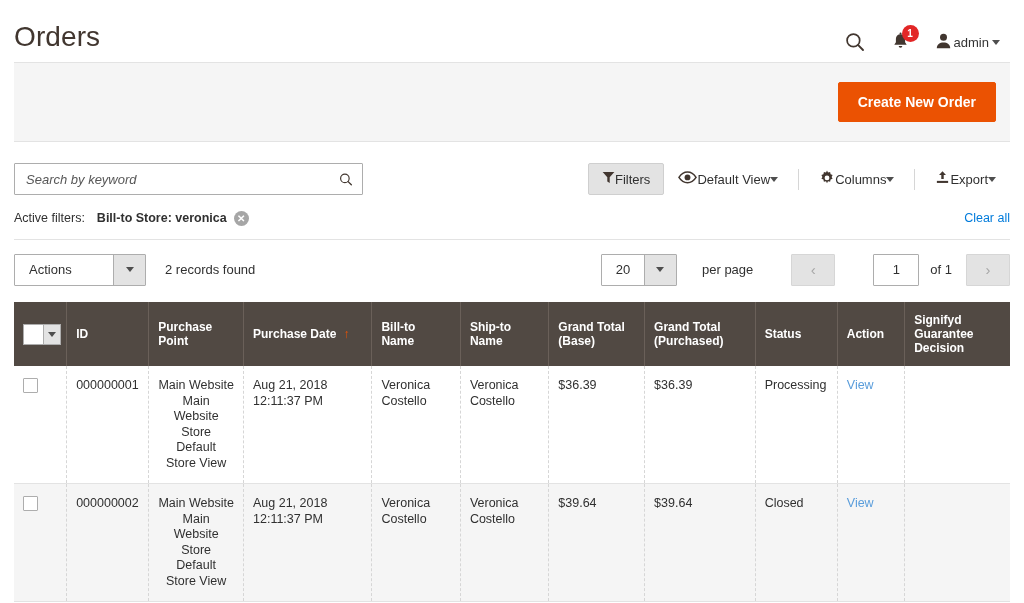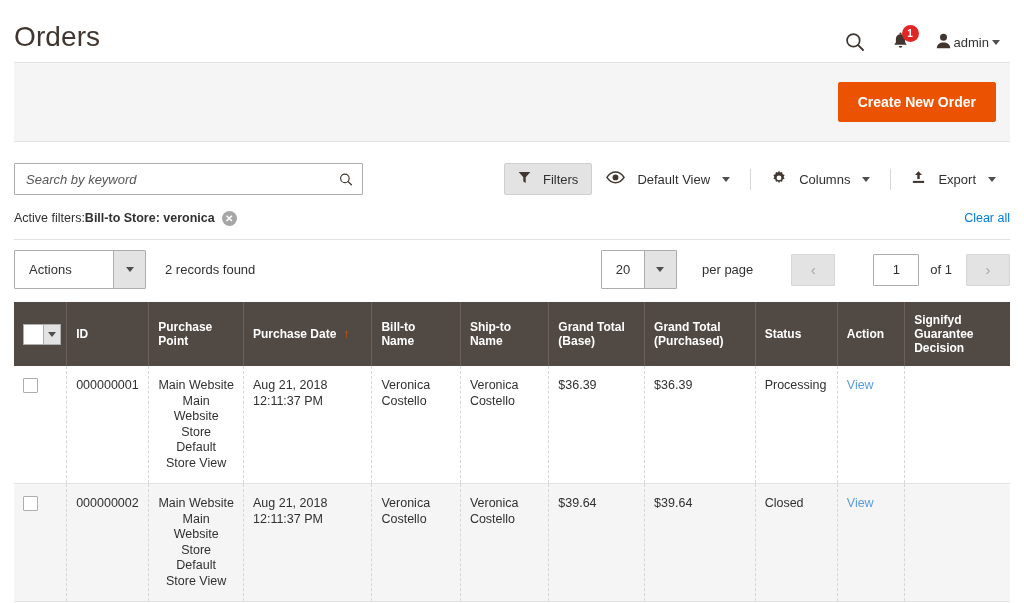--- a/index.html
+++ b/index.html
@@ -110,21 +110,21 @@
   }
   .search-box input::placeholder { color: #575757; font-style: italic; opacity: 1; }
   .search-btn {
     position: absolute; right: 4px; top: 3px;
     width: 26px; height: 26px;
     display: flex; align-items: center; justify-content: center;
     cursor: pointer; background: none; border: 0;
   }
   .tool-right { display: flex; align-items: center; }
   .tool-btn {
-    display: flex; align-items: center; gap: 12px;
+    display: flex; align-items: center; gap: 0;
     font-size: 13px; color: #303030;
     padding: 7px 13px; cursor: pointer;
     background: none; border: 1px solid transparent; border-radius: 2px;
     font-family: "Liberation Sans", sans-serif;
     white-space: nowrap;
   }
   .tool-btn.pressed {
     background: #e3e3e3;
     border-color: #cfcfcf;
   }
@@ -133,42 +133,42 @@
   
   .active-filters {
     margin: 8px 14px 0 14px;
     height: 34px;
     display: flex;
     align-items: center;
     border-bottom: 1px solid #e3e3e3;
     padding-bottom: 9px;
     justify-content: space-between;
   }
-  .af-left { display: flex; align-items: center; }
+  .af-left { display: flex; align-items: center; gap: 12px; }
   .af-label { font-size: 12.5px; color: #303030; }
   .af-chip { display: flex; align-items: center; gap: 7px; font-size: 12.5px; font-weight: bold; color: #303030; }
   .chip-x {
     width: 15px; height: 15px; border-radius: 50%;
     background: #a6a6a6; color: #fff;
     font-size: 10px; line-height: 15px; text-align: center;
     cursor: pointer; font-weight: bold;
   }
   .clear-all { font-size: 12.5px; color: #007bdb; cursor: pointer; font-weight: normal; }
 
   
   .grid-controls {
     margin: 13px 14px 0 14px;
     display: flex; align-items: center; justify-content: space-between;
     height: 33px;
   }
   .gc-left { display: flex; align-items: center; gap: 19px; }
   .select-shell {
     display: flex; align-items: stretch;
     border: 1px solid #adadad; border-radius: 1px;
-    height: 39px; background: #fff;
+    height: 32px; background: #fff;
   }
   .select-shell .sel-text {
     display: flex; align-items: center;
     padding: 0 14px; font-size: 13px; color: #303030;
     min-width: 98px;
   }
   .select-shell .sel-arrow {
     width: 32px;
     background: #e3e3e3;
     border-left: 1px solid #adadad;

